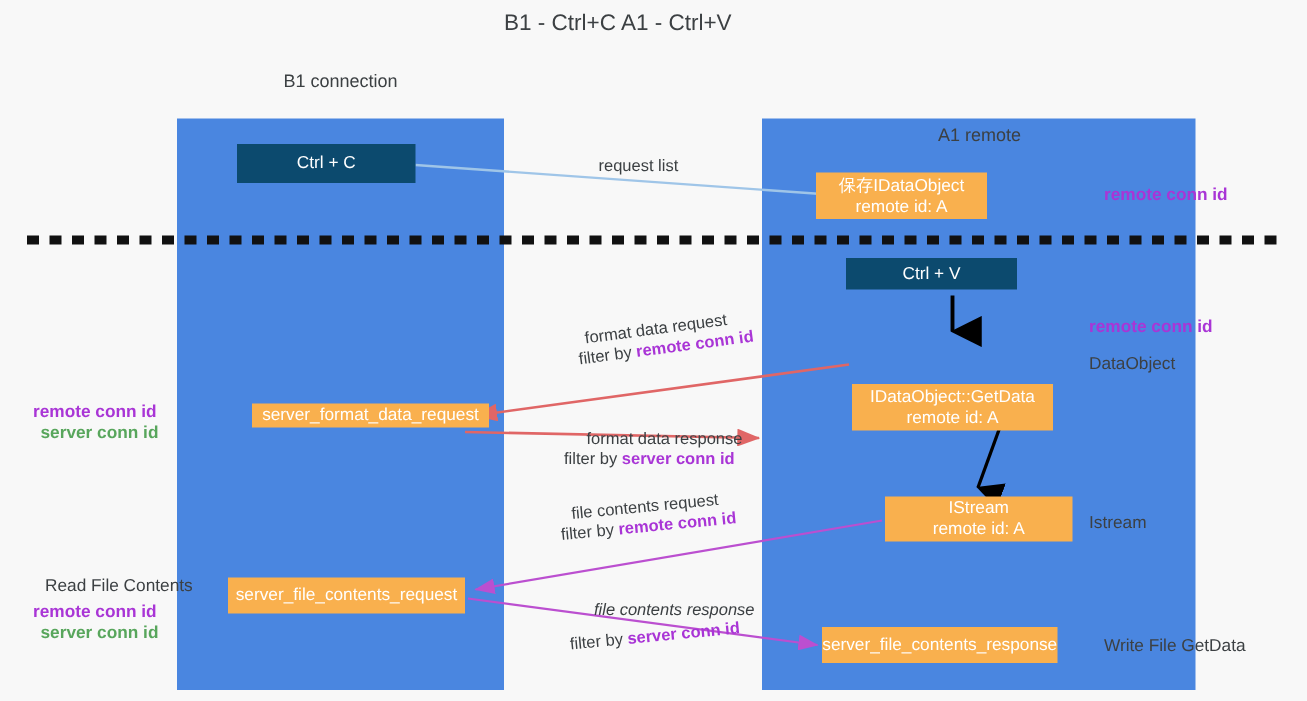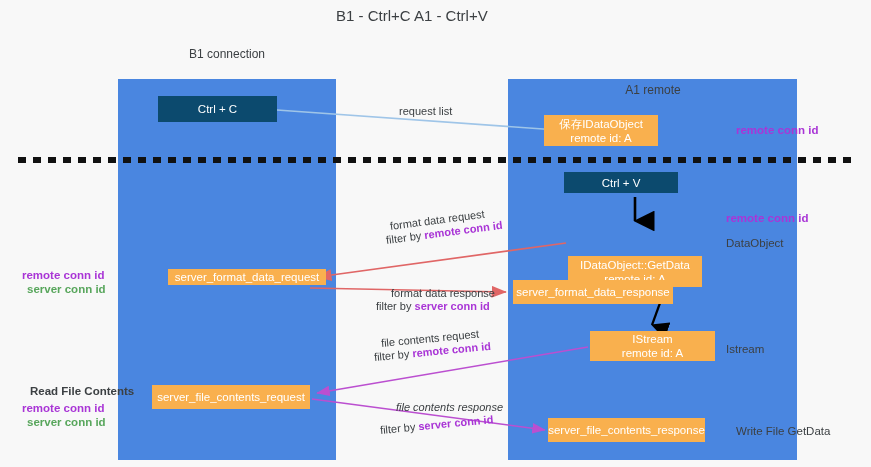--- a/index.html
+++ b/index.html
@@ -57,21 +57,21 @@
   .side.plain{color:#3c4043;}
 
   #side-remote-1{left:736px;top:123px;}
   #side-remote-2{left:726px;top:211px;}
   #side-dataobject{left:726px;top:236px;}
   #side-istream{left:726px;top:342px;}
   #side-write-file{left:736px;top:424px;}
 
   #side-left-1{left:22px;top:268px;}
   #side-left-2{left:27px;top:282px;}
-  #side-readfile{left:30px;top:384px;font-weight:bold;}
+  #side-readfile{left:30px;top:384px;}
   #side-left-3{left:22px;top:401px;}
   #side-left-4{left:27px;top:415px;}
 
   
   .edge-label{position:absolute;font-size:11px;line-height:14px;color:#3c4043;white-space:nowrap;z-index:5;}
   .edge-label .hl-purple{color:#a935d6;font-weight:bold;}
   .edge-label.rot-up{transform:rotate(-7.5deg);transform-origin:left center;}
   .edge-label.rot-up-s{transform:rotate(-5.5deg);transform-origin:left center;}
 
   #lbl-format-list{left:399px;top:104px;}
@@ -142,21 +142,20 @@
     <line x1="0" y1="3" x2="838" y2="3" stroke="#111111" stroke-width="6" stroke-dasharray="8 7"></line>
   </svg>
 
   <div class="node green" id="node-ctrlc">Ctrl + C</div>
   <div class="node orange" id="node-save-idataobject">保存IDataObject
 remote id: A</div>
   <div class="node green" id="node-ctrlv">Ctrl + V</div>
   <div class="node orange" id="node-getdata">IDataObject::GetData
 remote id: A</div>
   <div class="node orange" id="node-format-request">server_format_data_request</div>
-  <div class="node orange" id="node-format-response">server_format_data_response</div>
   <div class="node orange" id="node-istream">IStream
 remote id: A</div>
   <div class="node orange" id="node-file-response">server_file_contents_response</div>
   <div class="node orange" id="node-file-request">server_file_contents_request</div>
 
   <div class="edge-label" id="lbl-format-list">request list</div>
 
   <div class="edge-label rot-up" id="lbl-fdr-1">format data request</div>
   <div class="edge-label rot-up" id="lbl-fdr-2"><span>filter by </span><span class="hl-purple">remote conn id</span></div>
 

